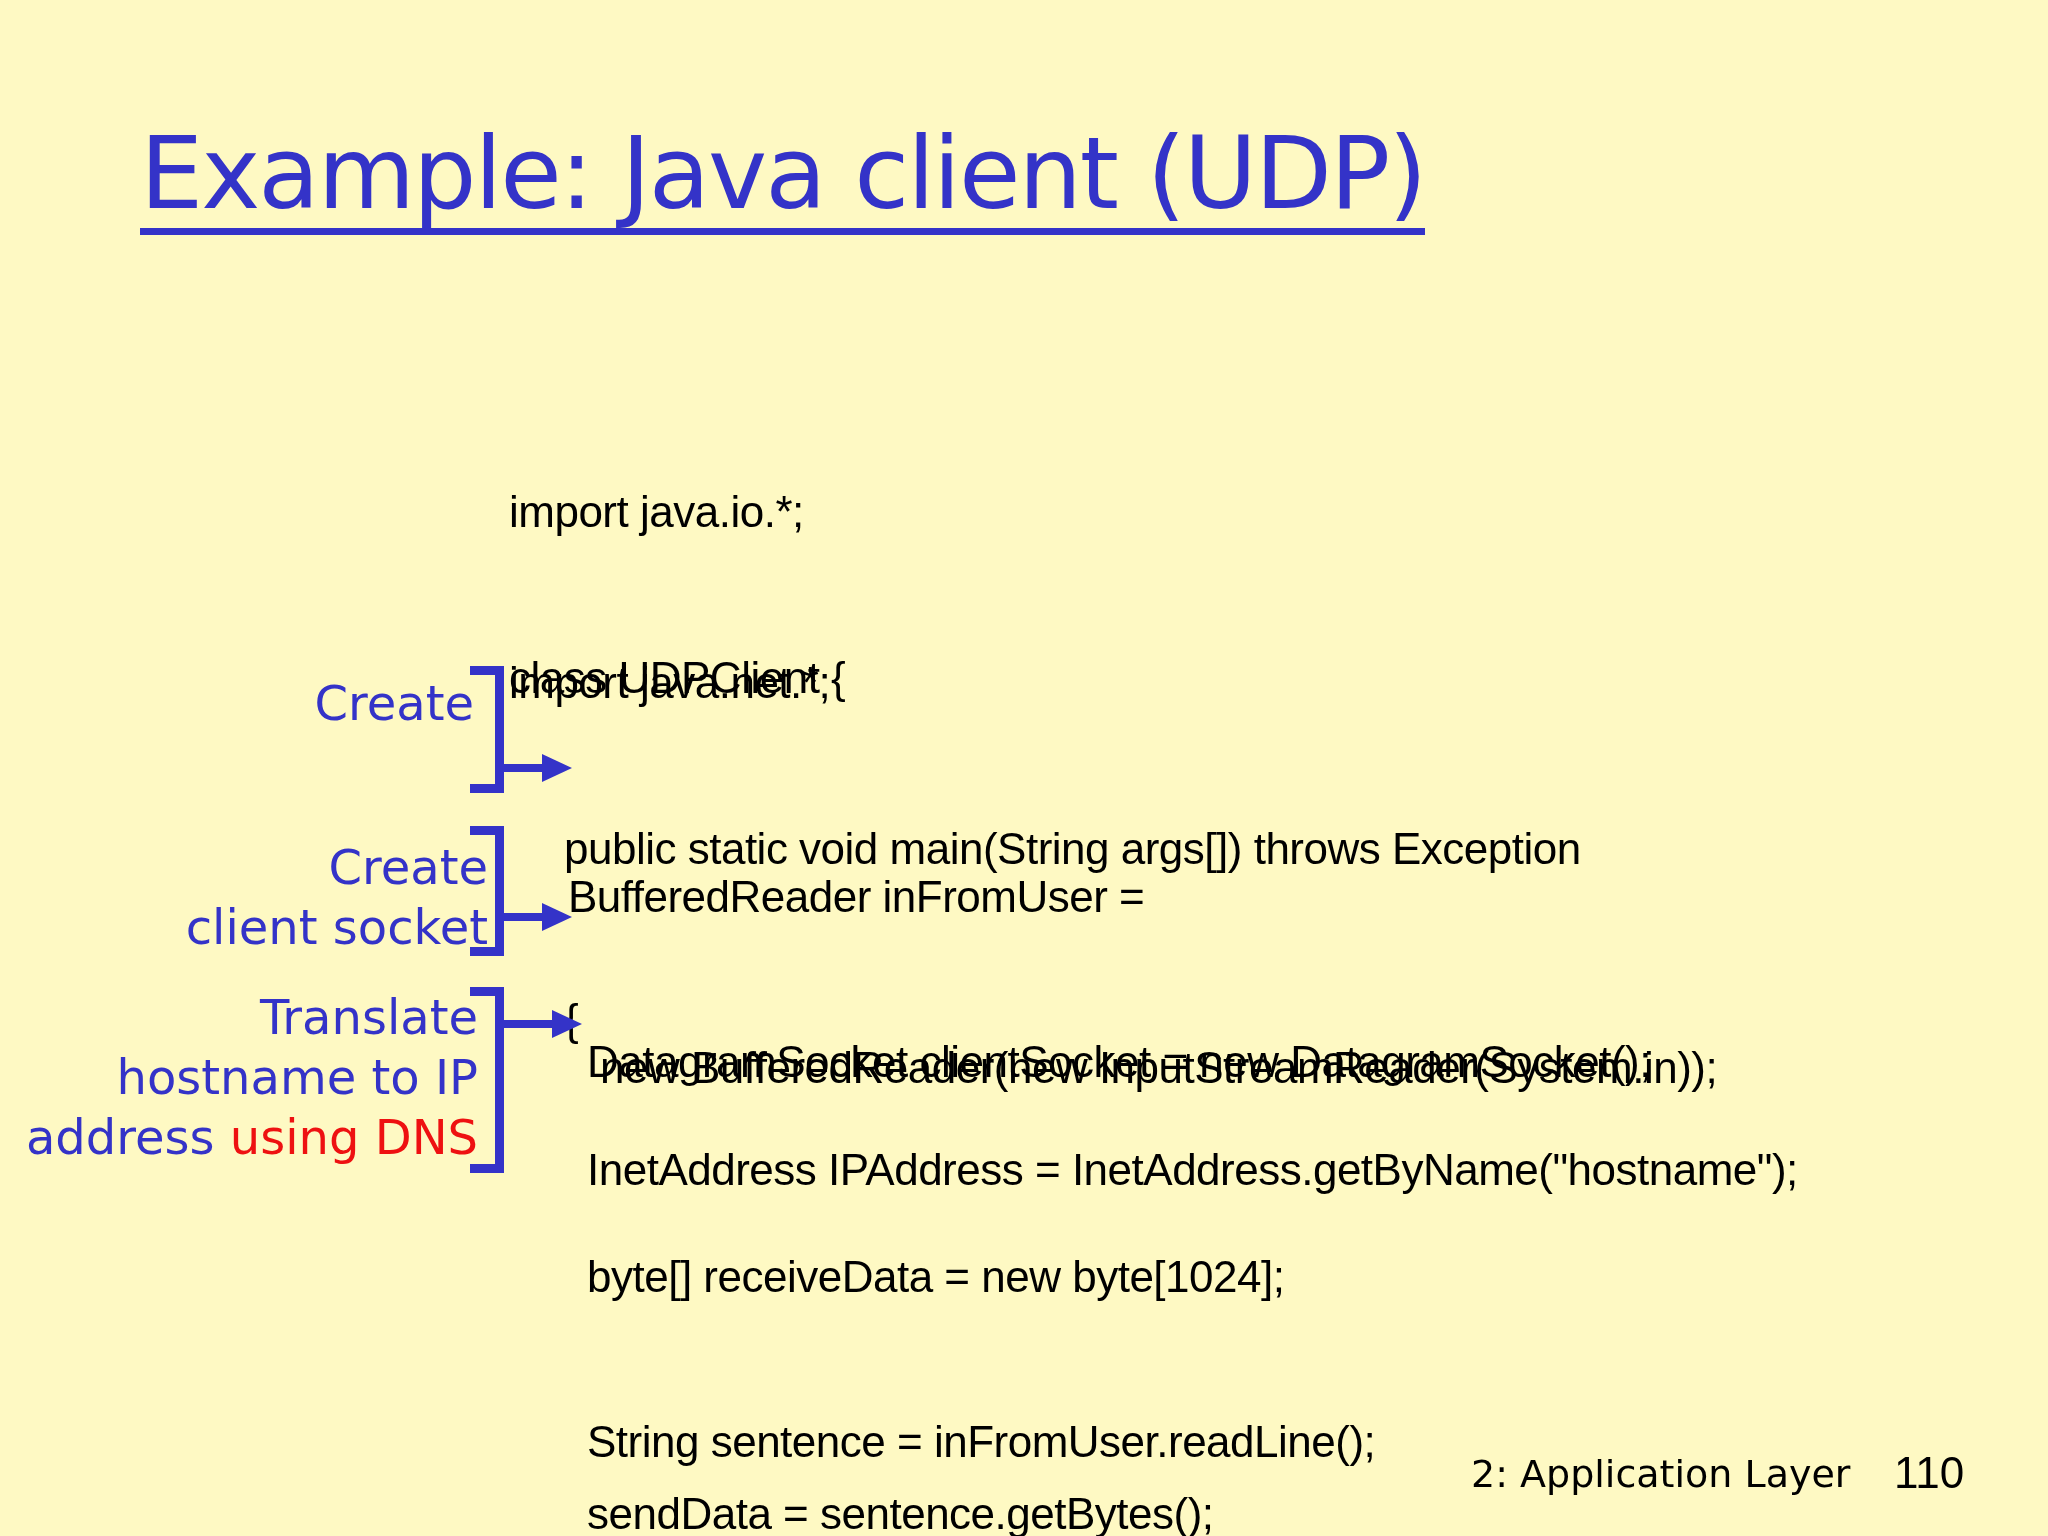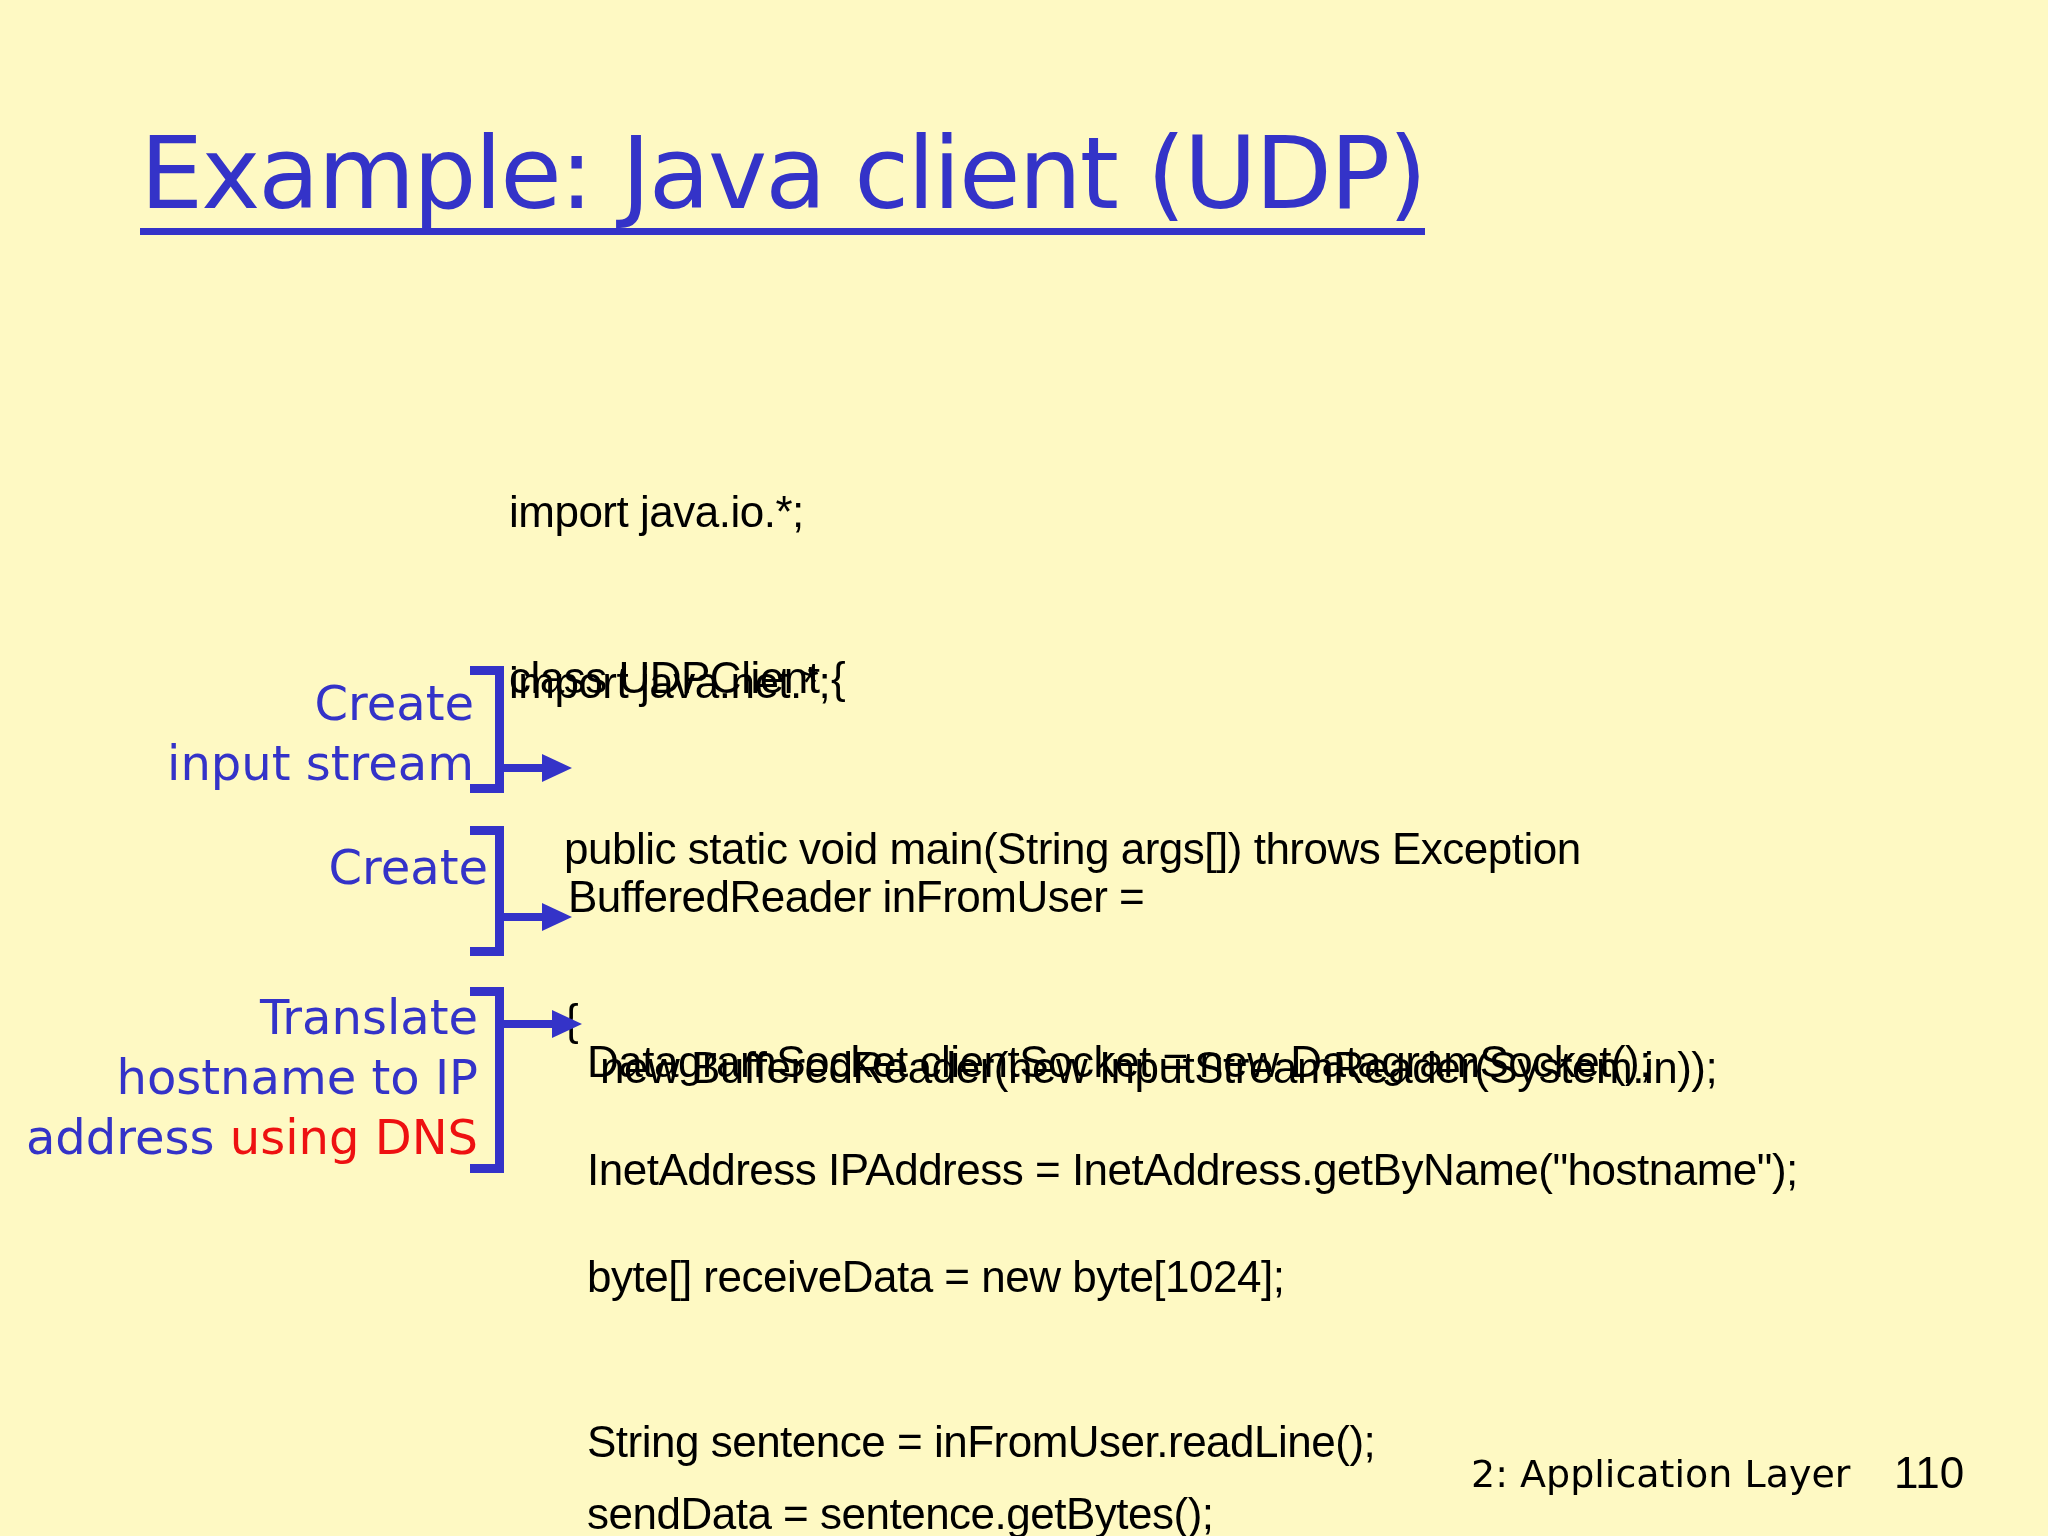--- a/index.html
+++ b/index.html
@@ -104,27 +104,27 @@
   <div class="code" style="left:587px;top:1299px;">
     <div>String sentence = inFromUser.readLine();</div>
   </div>
 
   <div class="code" style="left:587px;top:1371px;">
     <div>sendData = sentence.getBytes();</div>
   </div>
 
   <div class="ann" style="right:1574px;top:673px;">
     <div>Create</div>
-    <div>input stream</div>
   </div>
   <div class="bracket" style="top:666px;height:127px;"></div>
   <div class="arrow" style="left:498px;top:764px;width:44px;"></div>
 
   <div class="ann" style="right:1560px;top:837px;">
     <div>Create</div>
+    <div>client socket</div>
   </div>
   <div class="bracket" style="top:826px;height:130px;"></div>
   <div class="arrow" style="left:498px;top:913px;width:44px;"></div>
 
   <div class="ann" style="right:1570px;top:987px;">
     <div>Translate</div>
     <div>hostname to IP</div>
     <div><span>address </span><span class="red">using DNS</span></div>
   </div>
   <div class="bracket" style="top:987px;height:186px;"></div>

